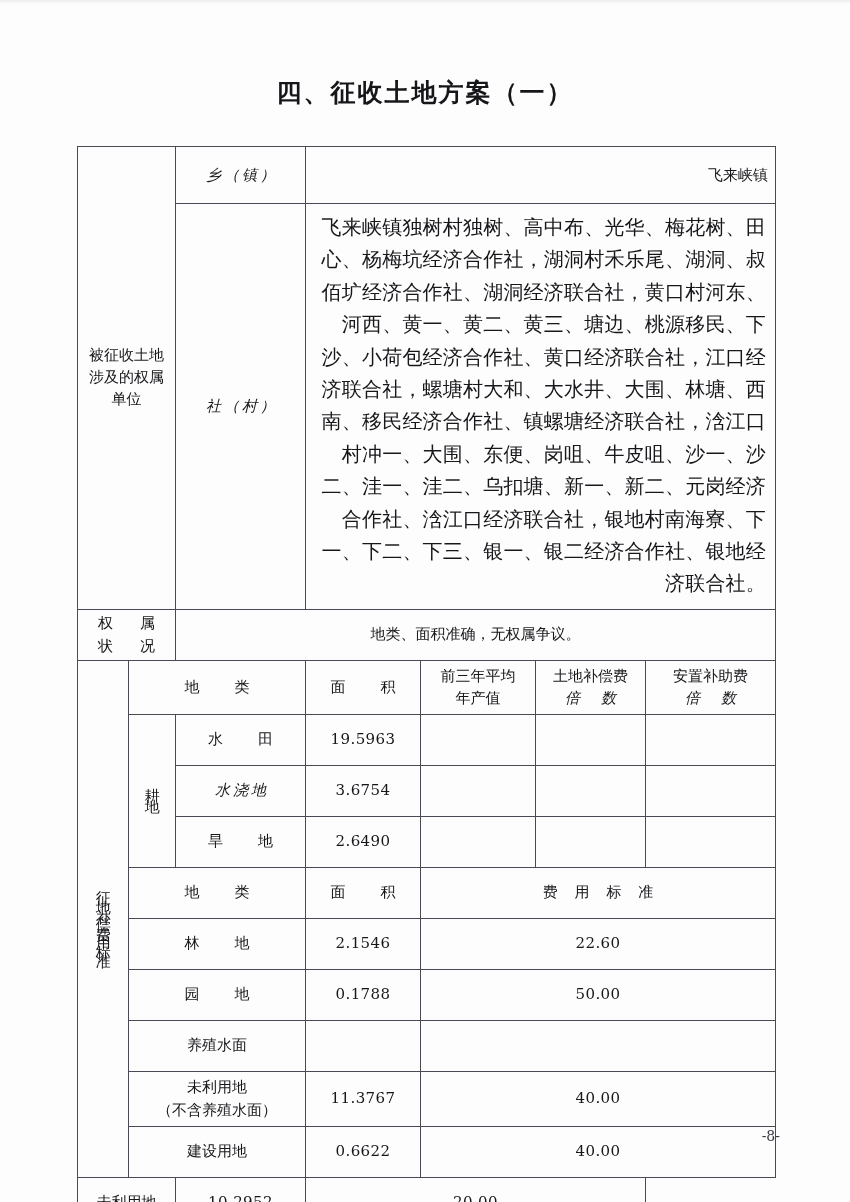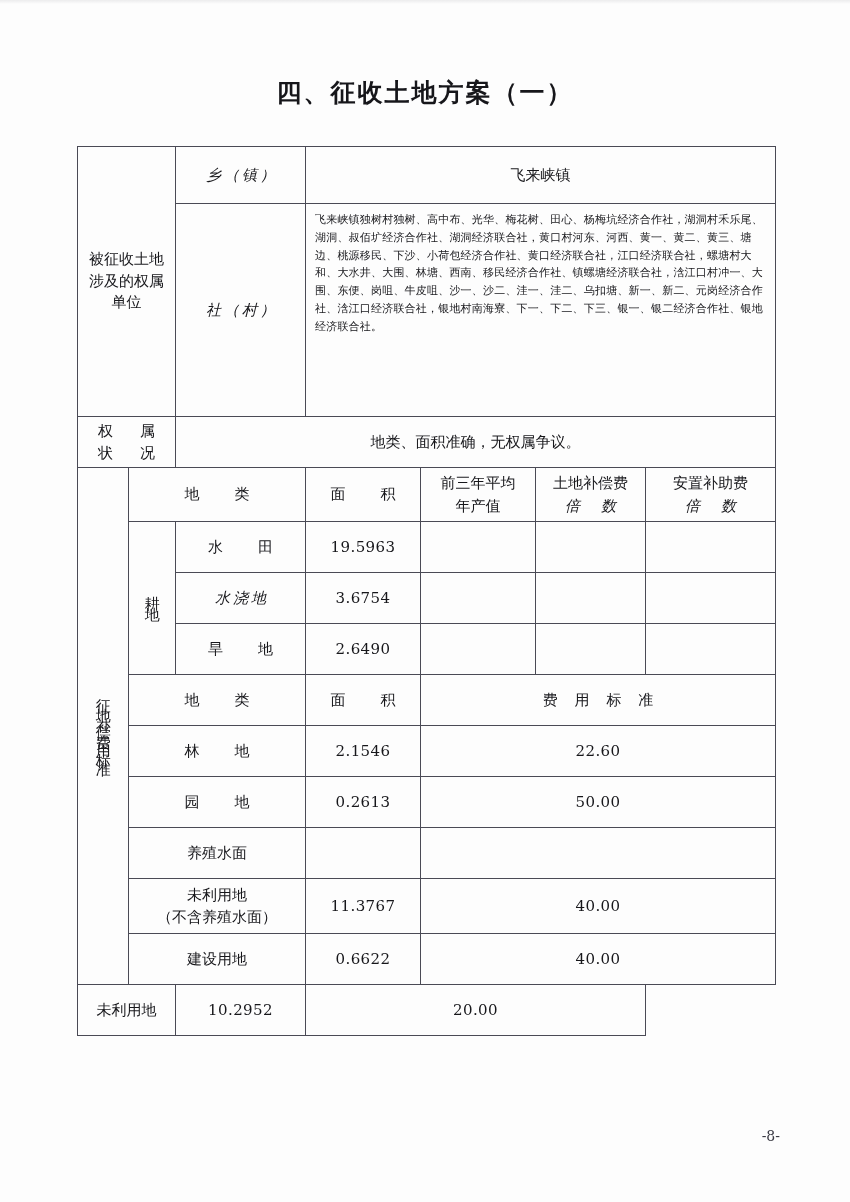--- a/index.html
+++ b/index.html
@@ -67,24 +67,24 @@
   .cell-pad { padding: 4px 7px; }
 
   .lbl-wide { letter-spacing: 10px; text-indent: 10px; }
   .lbl-mid  { letter-spacing: 6px;  text-indent: 6px; }
   .lbl-sm   { letter-spacing: 3px;  text-indent: 3px; font-style: italic; }
 
   .two-line { line-height: 1.45; }
 
   
   .para {
-    text-align: left;
+    text-align: right;
     padding: 7px 9px 9px 9px;
     line-height: 1.62;
-    font-size: 11px;
+    font-size: 20px;
     letter-spacing: 0.2px;
   }
 
   
   .vert {
     writing-mode: vertical-rl;
     text-orientation: upright;
     display: inline-block;
     letter-spacing: 9px;
     line-height: 1.1;
@@ -144,21 +144,21 @@
     <tbody>
 
       <tr>
         <td rowspan="2" colspan="2" class="vcell">
           <div class="cell-pad two-line">被征收土地涉及的权属单位</div>
         </td>
         <td style="height:56px">
           <div class="cell-pad lbl-sm">乡（镇）</div>
         </td>
         <td colspan="4" style="text-align:left">
-          <div class="cell-pad" style="text-align:center">飞来峡镇</div>
+          <div class="cell-pad" style="text-align:right">飞来峡镇</div>
         </td>
       </tr>
 
       <tr>
         <td style="height:212px" class="vcell">
           <div class="cell-pad lbl-sm">社（村）</div>
         </td>
         <td colspan="4" style="vertical-align:top">
           <div class="para">飞来峡镇独树村独树、高中布、光华、梅花树、田心、杨梅坑经济合作社，湖洞村禾乐尾、湖洞、叔佰圹经济合作社、湖洞经济联合社，黄口村河东、河西、黄一、黄二、黄三、塘边、桃源移民、下沙、小荷包经济合作社、黄口经济联合社，江口经济联合社，螺塘村大和、大水井、大围、林塘、西南、移民经济合作社、镇螺塘经济联合社，浛江口村冲一、大围、东便、岗咀、牛皮咀、沙一、沙二、洼一、洼二、乌扣塘、新一、新二、元岗经济合作社、浛江口经济联合社，银地村南海寮、下一、下二、下三、银一、银二经济合作社、银地经济联合社。</div>
         </td>
@@ -285,21 +285,21 @@
         <td colspan="3">
           <div class="cell-pad num">22.60</div>
         </td>
       </tr>
 
       <tr>
         <td colspan="2" style="height:50px">
           <div class="cell-pad lbl-wide">园　地</div>
         </td>
         <td>
-          <div class="cell-pad num">0.2613</div>
+          <div class="cell-pad num">0.1788</div>
         </td>
         <td colspan="3">
           <div class="cell-pad num">50.00</div>
         </td>
       </tr>
 
       <tr>
         <td colspan="2" style="height:50px">
           <div class="cell-pad">养殖水面</div>
         </td>

